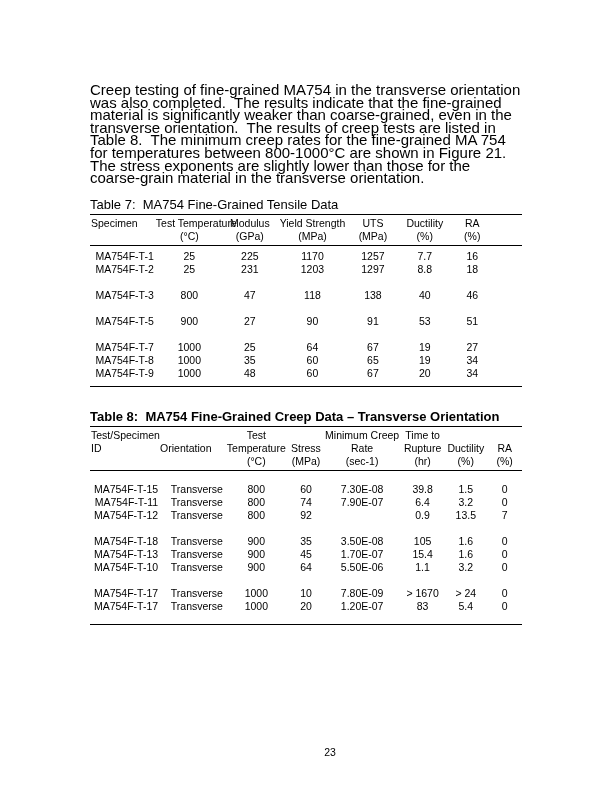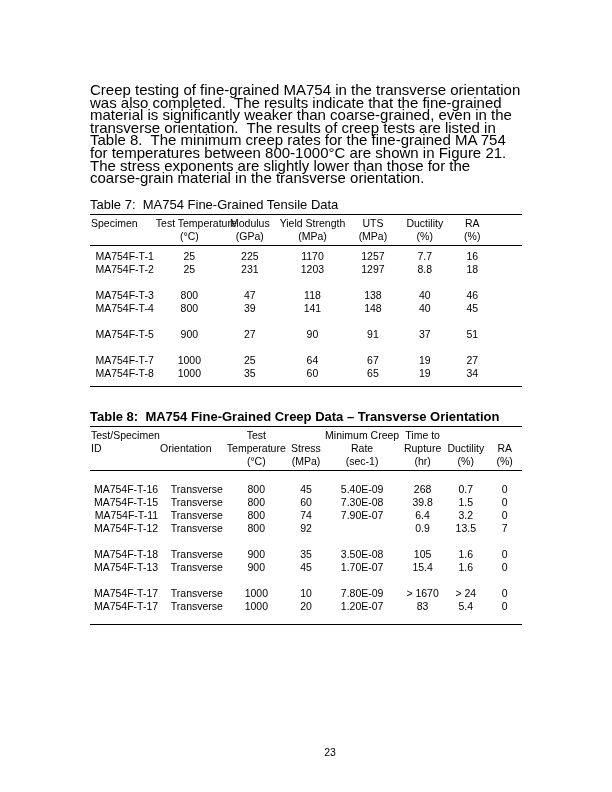--- a/index.html
+++ b/index.html
@@ -141,39 +141,30 @@
         </tr>
         <tr>
           <td class="al">MA754F-T-3</td>
           <td class="ac">800</td>
           <td class="ac">47</td>
           <td class="ac">118</td>
           <td class="ac">138</td>
           <td class="ac">40</td>
           <td class="ac">46</td>
         </tr>
-        <tr>
-          <td class="al">MA754F-T-4</td>
-          <td class="ac">800</td>
-          <td class="ac">39</td>
-          <td class="ac">141</td>
-          <td class="ac">148</td>
-          <td class="ac">40</td>
-          <td class="ac">45</td>
-        </tr>
         <tr class="spacer">
           <td colspan="7"></td>
         </tr>
         <tr>
           <td class="al">MA754F-T-5</td>
           <td class="ac">900</td>
           <td class="ac">27</td>
           <td class="ac">90</td>
           <td class="ac">91</td>
-          <td class="ac">37</td>
+          <td class="ac">53</td>
           <td class="ac">51</td>
         </tr>
         <tr class="spacer">
           <td colspan="7"></td>
         </tr>
         <tr>
           <td class="al">MA754F-T-7</td>
           <td class="ac">1000</td>
           <td class="ac">25</td>
           <td class="ac">64</td>
@@ -181,20 +172,29 @@
           <td class="ac">19</td>
           <td class="ac">27</td>
         </tr>
         <tr>
           <td class="al">MA754F-T-8</td>
           <td class="ac">1000</td>
           <td class="ac">35</td>
           <td class="ac">60</td>
           <td class="ac">65</td>
           <td class="ac">19</td>
+          <td class="ac">34</td>
+        </tr>
+        <tr>
+          <td class="al">MA754F-T-9</td>
+          <td class="ac">1000</td>
+          <td class="ac">48</td>
+          <td class="ac">60</td>
+          <td class="ac">67</td>
+          <td class="ac">20</td>
           <td class="ac">34</td>
         </tr>
       </tbody>
   </table>
 
   <p class="caption c8">Table 8:  MA754 Fine-Grained Creep Data – Transverse Orientation</p>
 
   <table class="dt t8">
     <colgroup>
       <col style="width:16%">
@@ -248,30 +248,20 @@
           <div class="hl">RA</div>
           <div class="hl">(%)</div>
         </th>
       </tr>
     </thead>
     <tbody>
         <tr class="spacer">
           <td colspan="8"></td>
         </tr>
         <tr>
-          <td class="al">MA754F-T-16</td>
-          <td class="al">Transverse</td>
-          <td class="ac">800</td>
-          <td class="ac">45</td>
-          <td class="ac">5.40E-09</td>
-          <td class="ac">268</td>
-          <td class="ac">0.7</td>
-          <td class="ac">0</td>
-        </tr>
-        <tr>
           <td class="al">MA754F-T-15</td>
           <td class="al">Transverse</td>
           <td class="ac">800</td>
           <td class="ac">60</td>
           <td class="ac">7.30E-08</td>
           <td class="ac">39.8</td>
           <td class="ac">1.5</td>
           <td class="ac">0</td>
         </tr>
         <tr>
@@ -310,20 +300,30 @@
         <tr>
           <td class="al">MA754F-T-13</td>
           <td class="al">Transverse</td>
           <td class="ac">900</td>
           <td class="ac">45</td>
           <td class="ac">1.70E-07</td>
           <td class="ac">15.4</td>
           <td class="ac">1.6</td>
           <td class="ac">0</td>
         </tr>
+        <tr>
+          <td class="al">MA754F-T-10</td>
+          <td class="al">Transverse</td>
+          <td class="ac">900</td>
+          <td class="ac">64</td>
+          <td class="ac">5.50E-06</td>
+          <td class="ac">1.1</td>
+          <td class="ac">3.2</td>
+          <td class="ac">0</td>
+        </tr>
         <tr class="spacer">
           <td colspan="8"></td>
         </tr>
         <tr>
           <td class="al">MA754F-T-17</td>
           <td class="al">Transverse</td>
           <td class="ac">1000</td>
           <td class="ac">10</td>
           <td class="ac">7.80E-09</td>
           <td class="ac">&gt; 1670</td>

